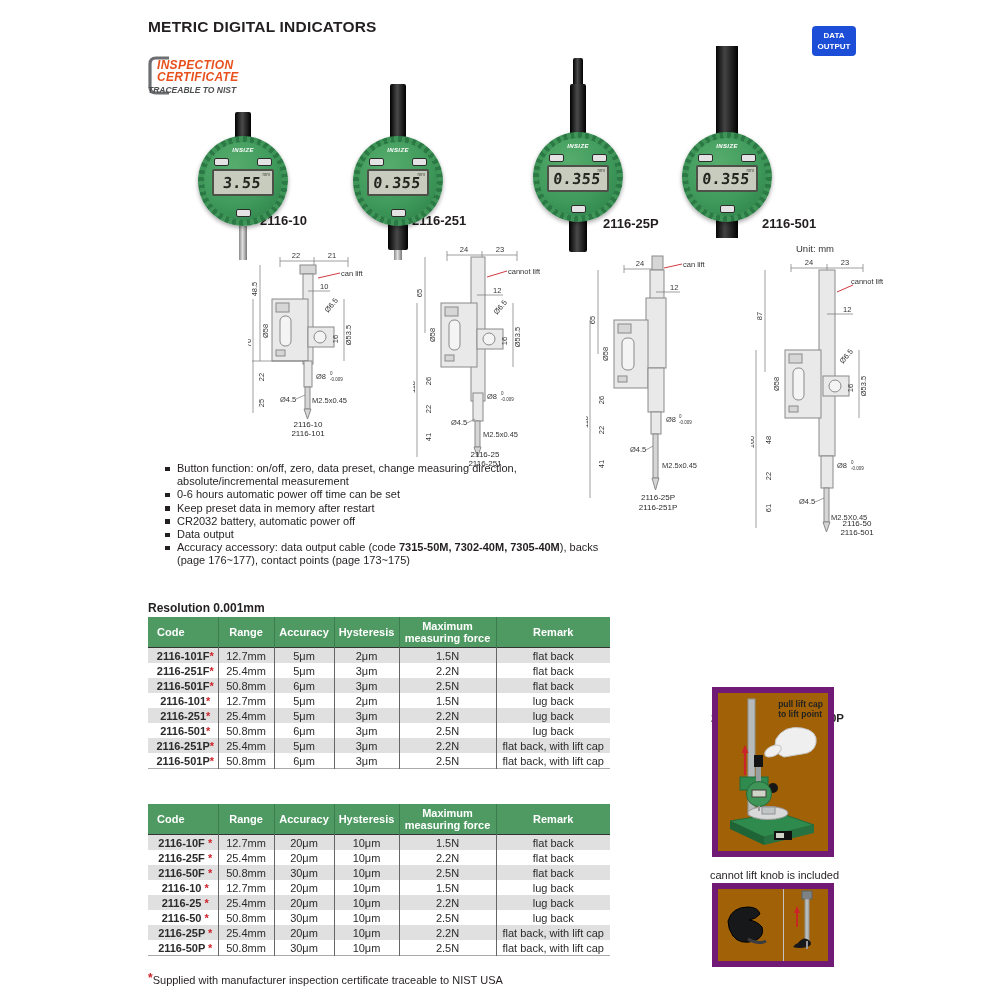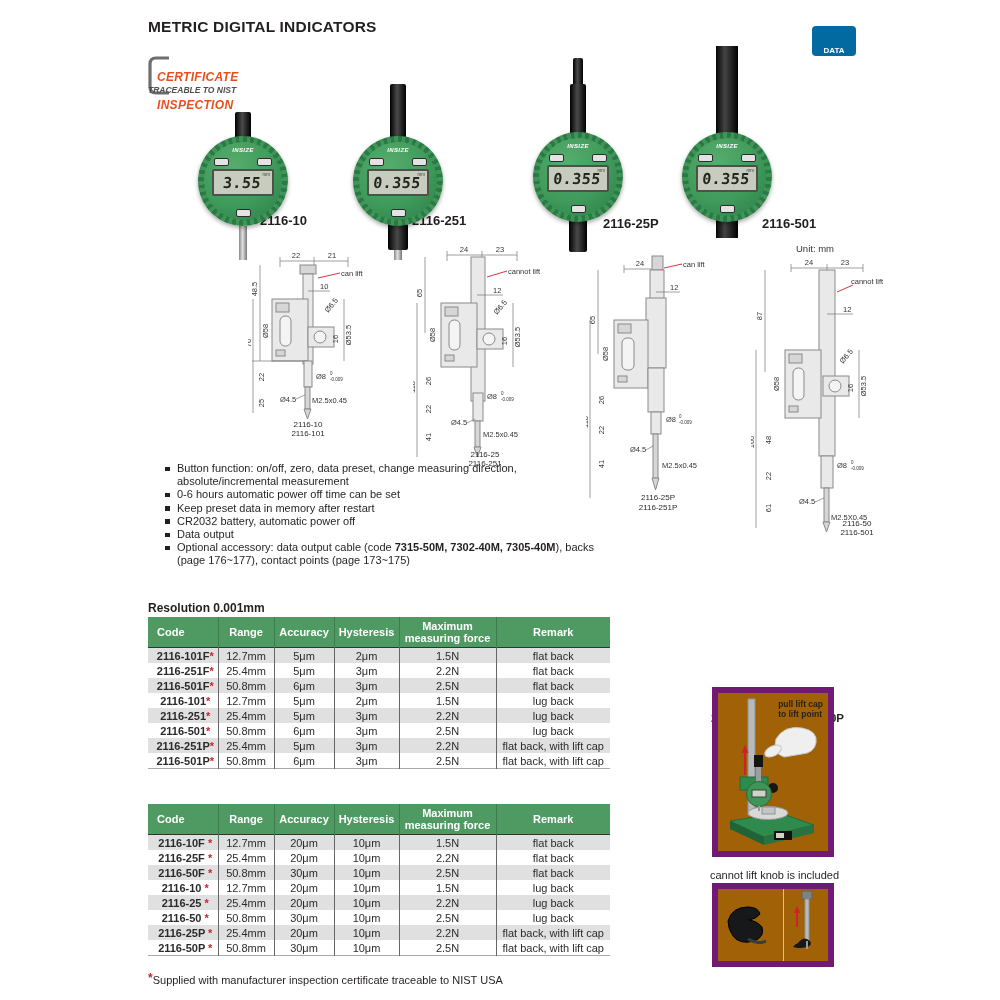--- a/index.html
+++ b/index.html
@@ -6,25 +6,25 @@
   body{width:1000px;height:1000px;background:#fff;position:relative;overflow:hidden;
        font-family:"Liberation Sans",sans-serif;color:#231f20;}
   .abs{position:absolute;}
 
   
   .page-title{left:148px;top:18px;font-size:15.5px;font-weight:bold;letter-spacing:.2px;}
   .cert{left:147px;top:56px;width:170px;height:48px;}
   .cert svg{position:absolute;left:0;top:0;}
   .cert .l1,.cert .l2{position:absolute;left:10px;font-size:12px;font-style:italic;font-weight:900;
        color:#e8501e;letter-spacing:.3px;white-space:nowrap;}
-  .cert .l1{top:2px;margin-top:40px;} .cert .l2{top:14px;}
+  .cert .l1{top:2px;} .cert .l2{top:14px;}
   .cert .l3{position:absolute;left:1px;top:29px;font-size:8.5px;font-style:italic;font-weight:bold;
        color:#4d4e50;white-space:nowrap;}
-  .badge{left:812px;top:26px;width:44px;height:30px;background:#0369a1;border-radius:4px;
-       color:#fff;font-size:8px;font-weight:bold;text-align:center;line-height:11px;padding-top:19px;
+  .badge{left:812px;top:26px;width:44px;height:30px;background:#1d4ed8;border-radius:4px;
+       color:#fff;font-size:8px;font-weight:bold;text-align:center;line-height:11px;padding-top:4px;
        box-sizing:border-box;}
 
   
   .ind{position:absolute;}
   .ind .stem{position:absolute;background:linear-gradient(90deg,#000 0%,#4a4a4a 45%,#000 100%);
        border-radius:2px;}
   .ind .rod{position:absolute;background:linear-gradient(90deg,#050505 0%,#444 40%,#000 100%);z-index:0;}
   .ind .face{position:absolute;width:90px;height:90px;border-radius:50%;z-index:1;
        background:repeating-conic-gradient(#2b7a45 0deg 5deg,#3f9458 5deg 10deg);
        box-shadow:0 2px 4px rgba(0,0,0,.35);}
@@ -347,21 +347,21 @@
   <text class="code" x="106" y="272" text-anchor="middle">2116-50</text>
   <text class="code" x="106" y="281" text-anchor="middle">2116-501</text>
 </svg>
 
 <ul class="abs features">
   <li>Button function: on/off, zero, data preset, change measuring direction, absolute/incremental measurement</li>
   <li>0-6 hours automatic power off time can be set</li>
   <li>Keep preset data in memory after restart</li>
   <li>CR2032 battery, automatic power off</li>
   <li>Data output</li>
-  <li><span>Optional accessory: data output cable (code </span><b>7315-50M, 7302-40M, 7305-40M</b><span>), backs (page 176~177), contact points (page 173~175)</span></li>
+  <li><span>Accuracy accessory: data output cable (code </span><b>7315-50M, 7302-40M, 7305-40M</b><span>), backs (page 176~177), contact points (page 173~175)</span></li>
 </ul>
 
 <div class="tbl-title" style="top:601px">Resolution 0.001mm</div>
 <table class="spec" style="top:617px">
   <colgroup>
       <col class="c1">
       <col class="c2">
       <col class="c3">
       <col class="c4">
       <col class="c5">

